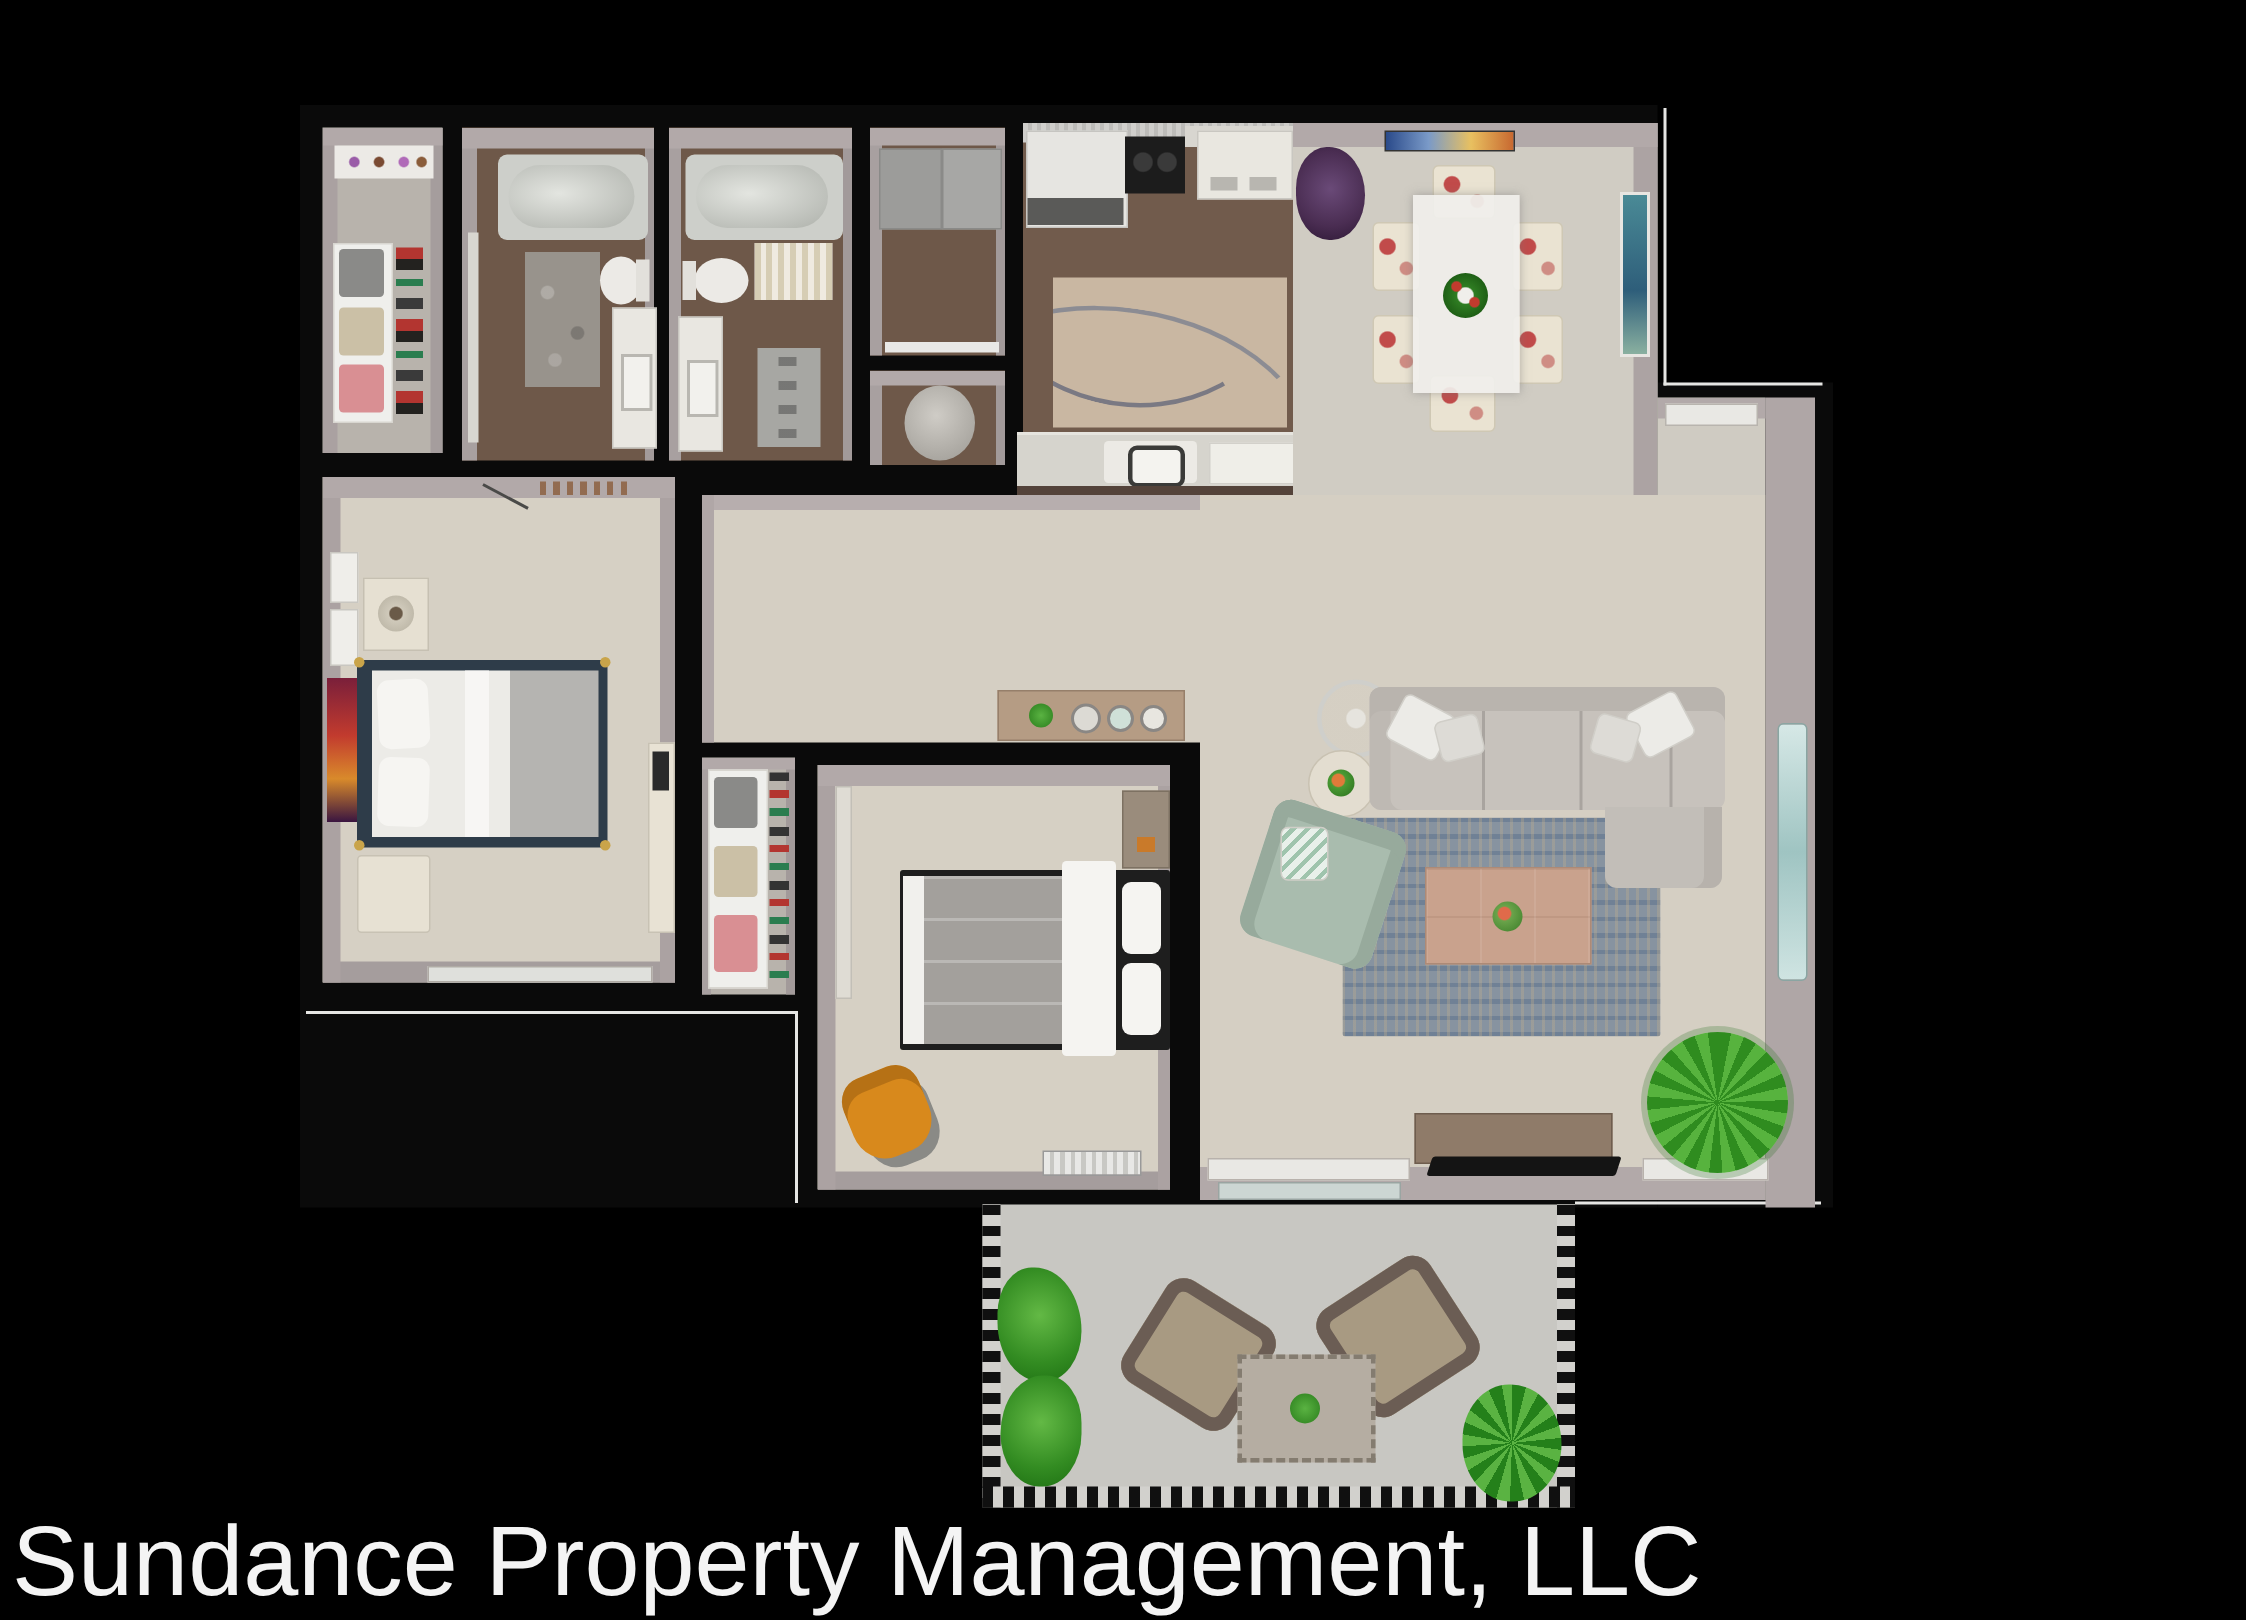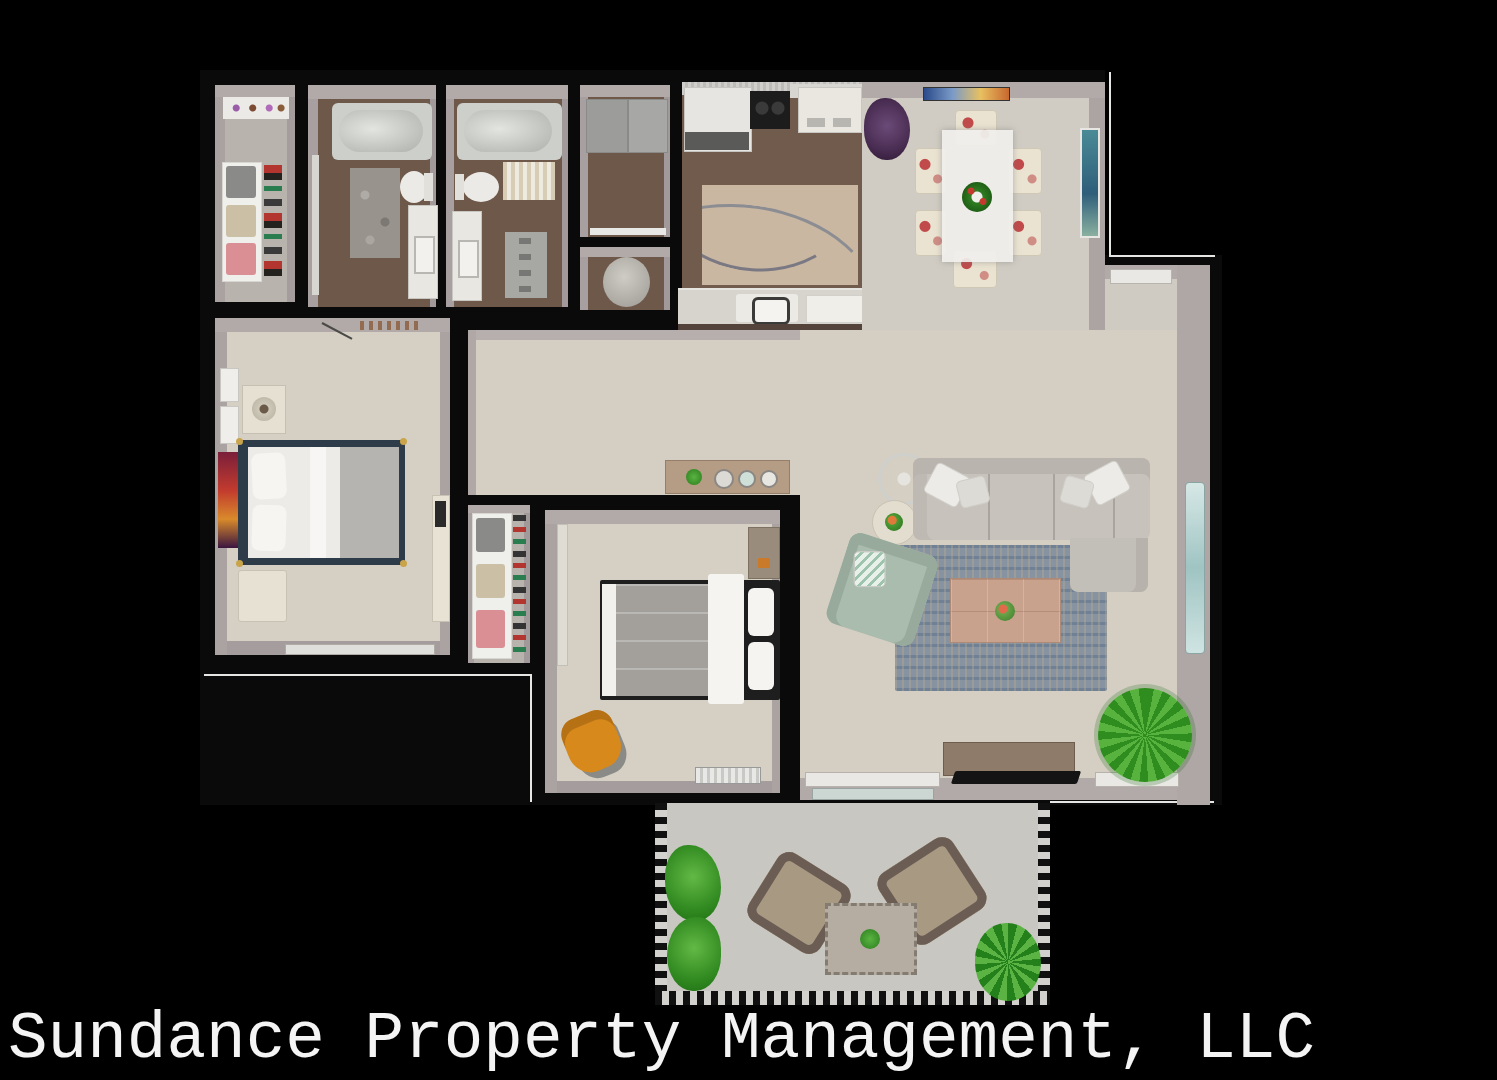--- a/index.html
+++ b/index.html
@@ -1,17 +1,17 @@
 <!DOCTYPE html>
 <html><head>
 <meta charset="utf-8">
 <style>
   html,body{margin:0;padding:0;background:#000;}
   #stage{position:relative;width:1497px;height:1080px;background:#000;overflow:hidden;
-         font-family:Liberation Mono, monospace;}
+         font-family:Liberation Sans, sans-serif;}
   .a{position:absolute;}
   .room{position:absolute;}
   .oline{position:absolute;background:#e6e6e4;}
   .pillow{position:absolute;background:#ecebe7;border:1px solid #d0cec8;border-radius:5px;}
   .chairD{position:absolute;background-color:#eae3d2;border:1px solid #cfc8b4;border-radius:4px;
           background-image:radial-gradient(circle at 30% 35%, #c14b4a 0 5px, transparent 6px),
                            radial-gradient(circle at 72% 68%, #cf8d84 0 4px, transparent 5px);}
   .plant{position:absolute;border-radius:50%;
          background:radial-gradient(circle at 45% 40%, #6cc24a, #3c9427 55%, #1f7a14 78%, #145c0e);}
   .palm{position:absolute;border-radius:50%;

